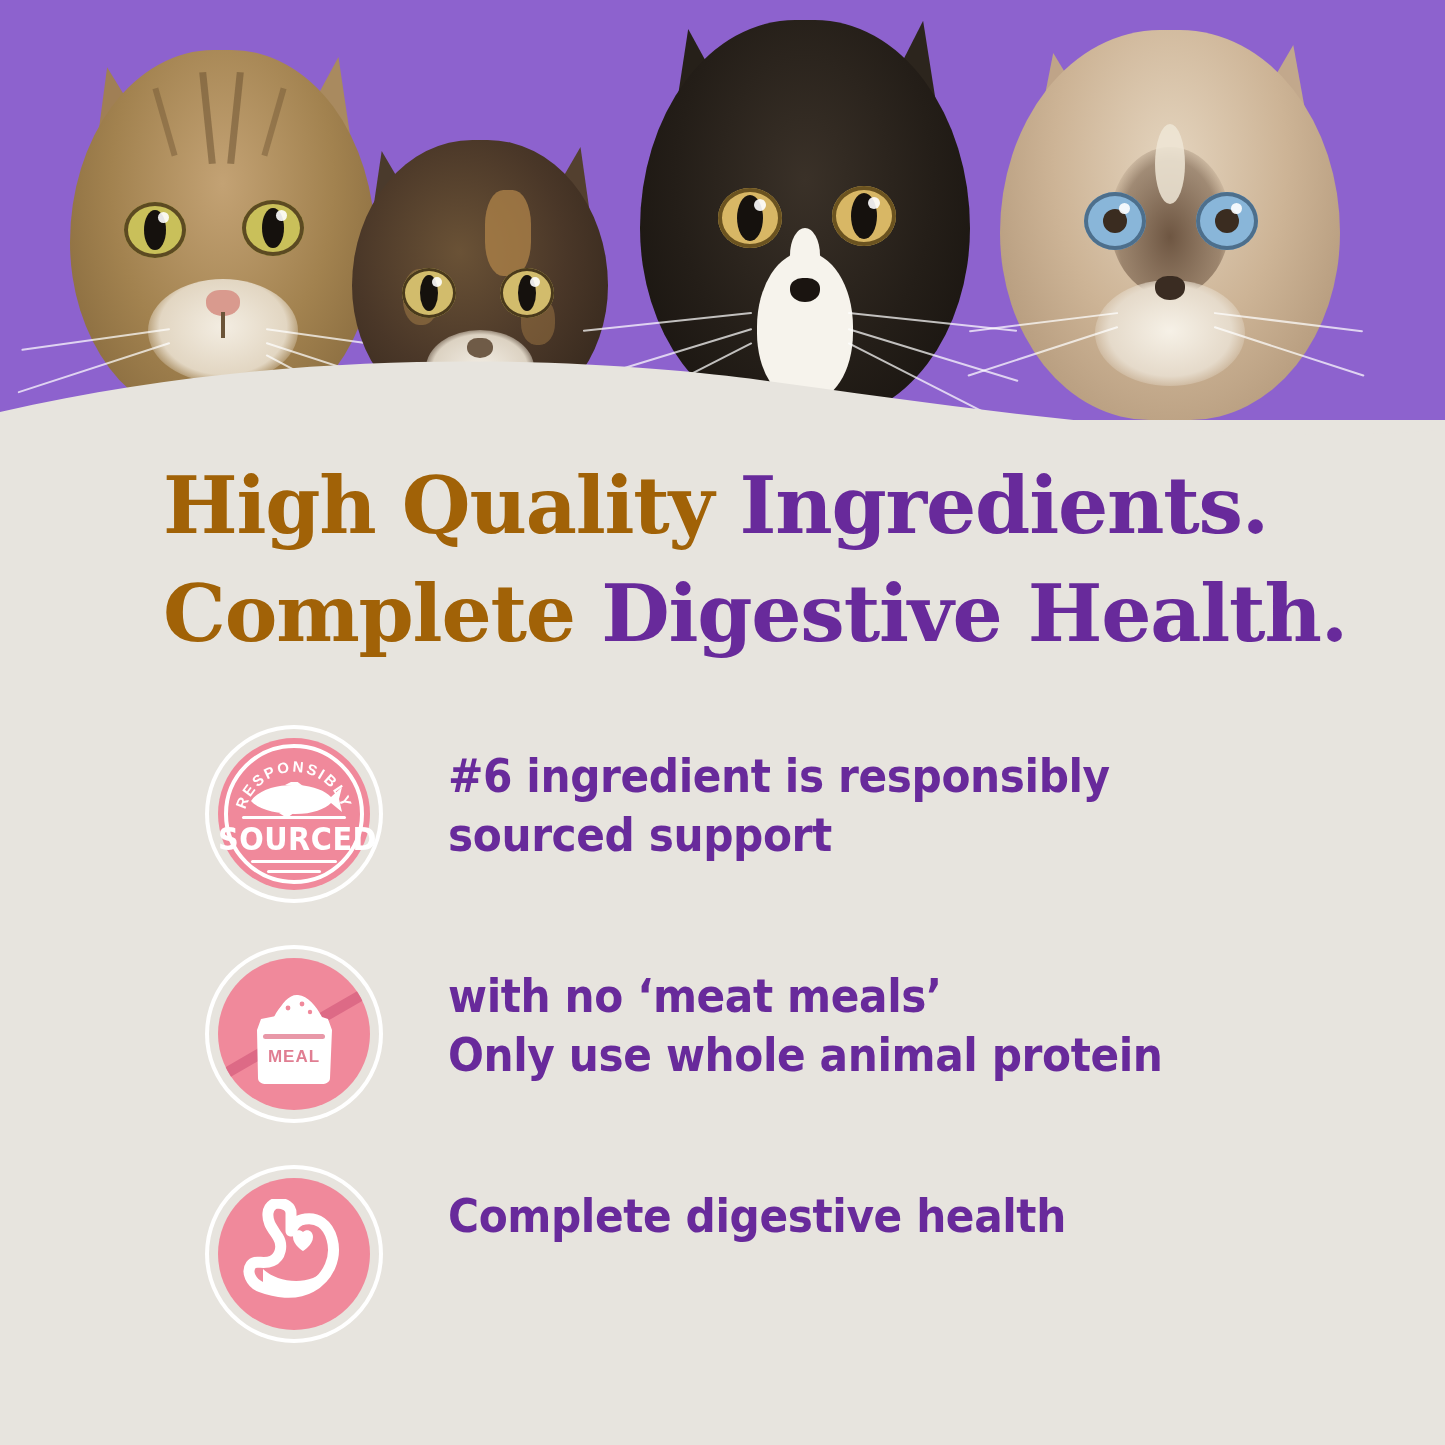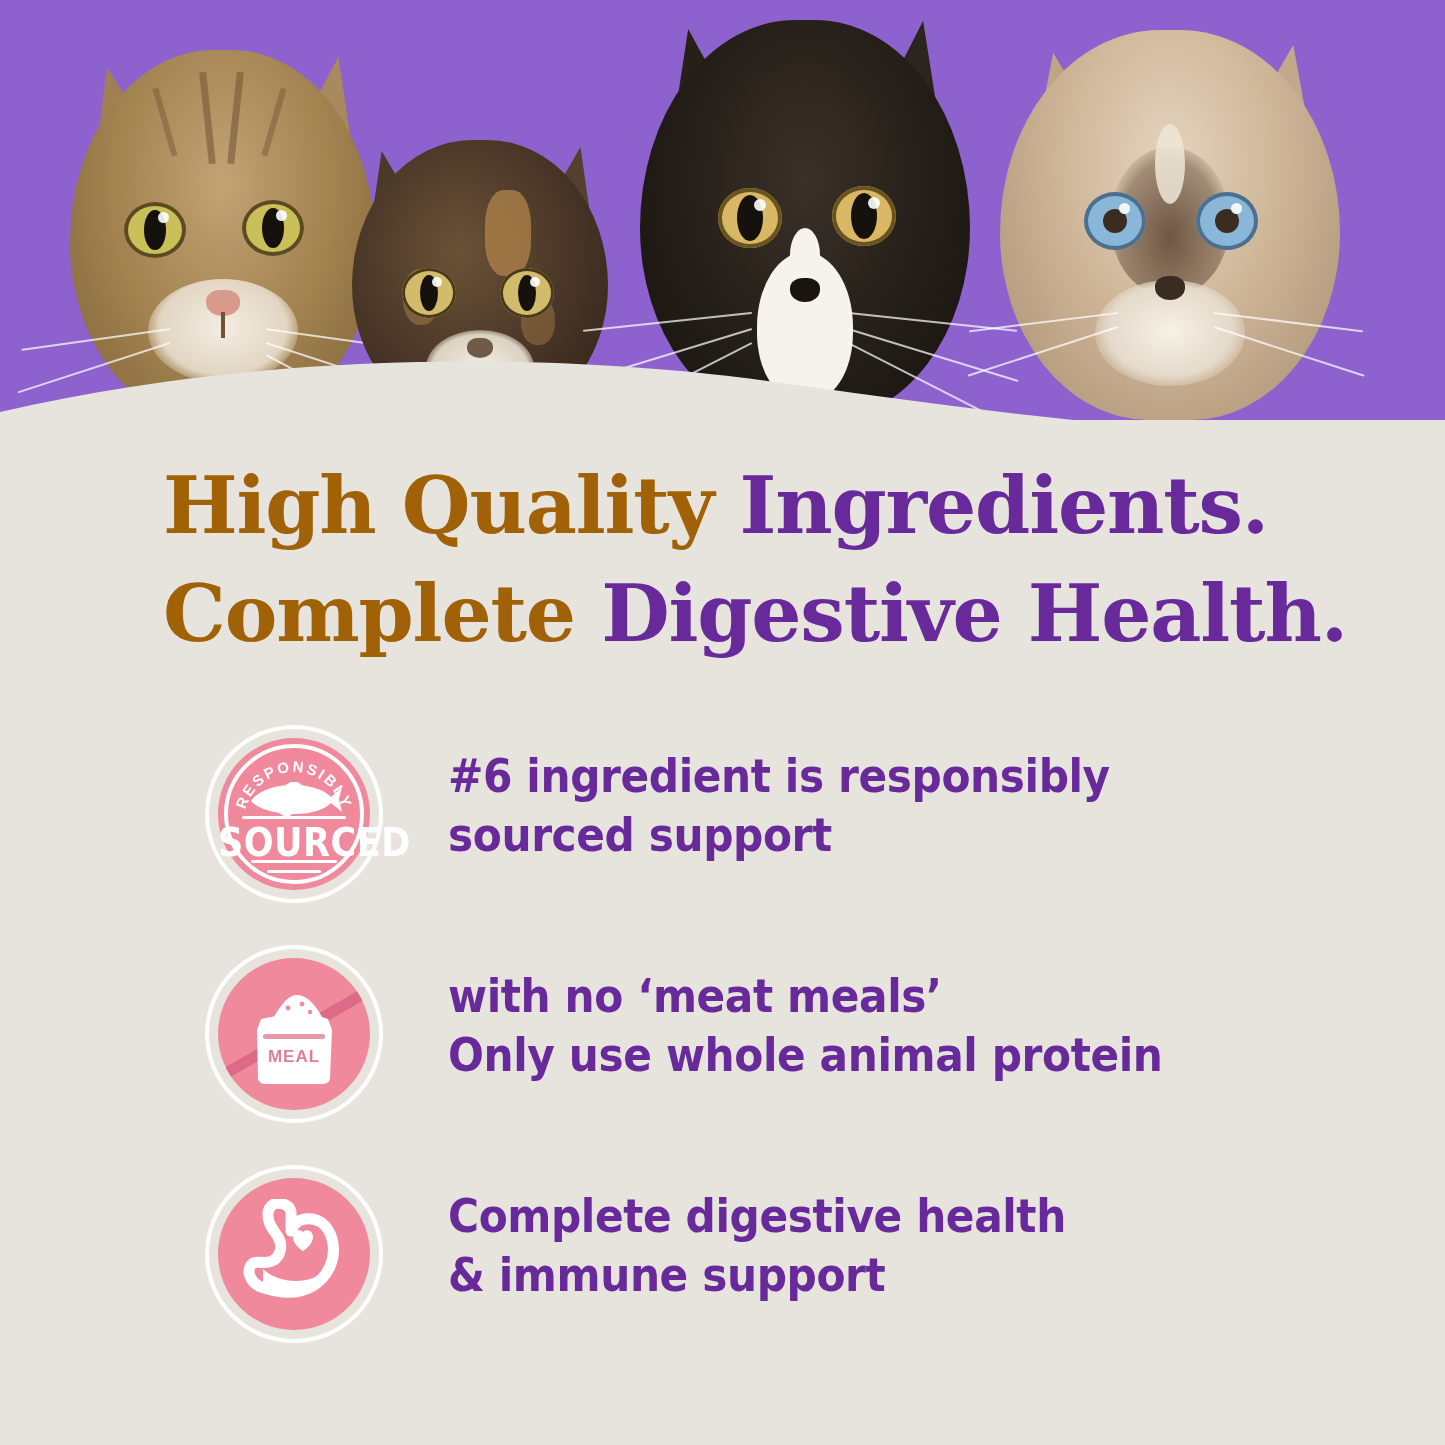--- a/index.html
+++ b/index.html
@@ -175,21 +175,21 @@
     border-radius: 2px;
   }
   .seal-word {
     position: absolute;
     left: 0; right: 0;
     top: 82px;
     text-align: center;
     color: #ffffff;
     font-family: "DejaVu Sans Condensed", "Liberation Sans Narrow", "Liberation Sans", sans-serif;
     font-weight: bold;
-    font-size: 39px;
+    font-size: 32px;
     letter-spacing: .5px;
   }
 
   
   .strike {
     position: absolute;
     left: -6px;
     top: 50%;
     width: 164px;
     height: 11px;
@@ -394,18 +394,17 @@
         <div class="stomach">
           <svg width="110" height="106" viewBox="0 0 110 106" xmlns="http://www.w3.org/2000/svg">
             <path d="M38,4 C38,4 30,5 29,14 C28,24 34,30 39,38 C44,46 42,58 33,62 C24,66 16,60 12,66 C7,73 12,84 22,88 C35,93 56,97 72,88 C90,78 98,58 93,40 C89,25 78,18 66,20 C58,21 54,26 52,32 L52,14 C52,8 46,4 38,4 Z" fill="none" stroke="#ffffff" stroke-width="11" stroke-linejoin="round" stroke-linecap="round"></path>
             <path d="M24,70 C34,80 56,86 74,79 C84,75 90,68 93,60 C95,74 88,85 74,91 C56,98 34,94 24,86 Z" fill="#ffffff"></path>
             <path d="M68,38 C68,32 62,29 58,33 C54,29 48,32 48,38 C48,46 58,52 58,52 C58,52 68,46 68,38 Z" fill="#ffffff" transform="translate(6,0)"></path>
           </svg>
         </div>
       </div>
       <div class="bullet-text">
         <span>Complete digestive health</span>
-        <span>&amp; immune support</span>
       </div>
     </div>
 
   </div>
 </div>
 
 </body></html>

